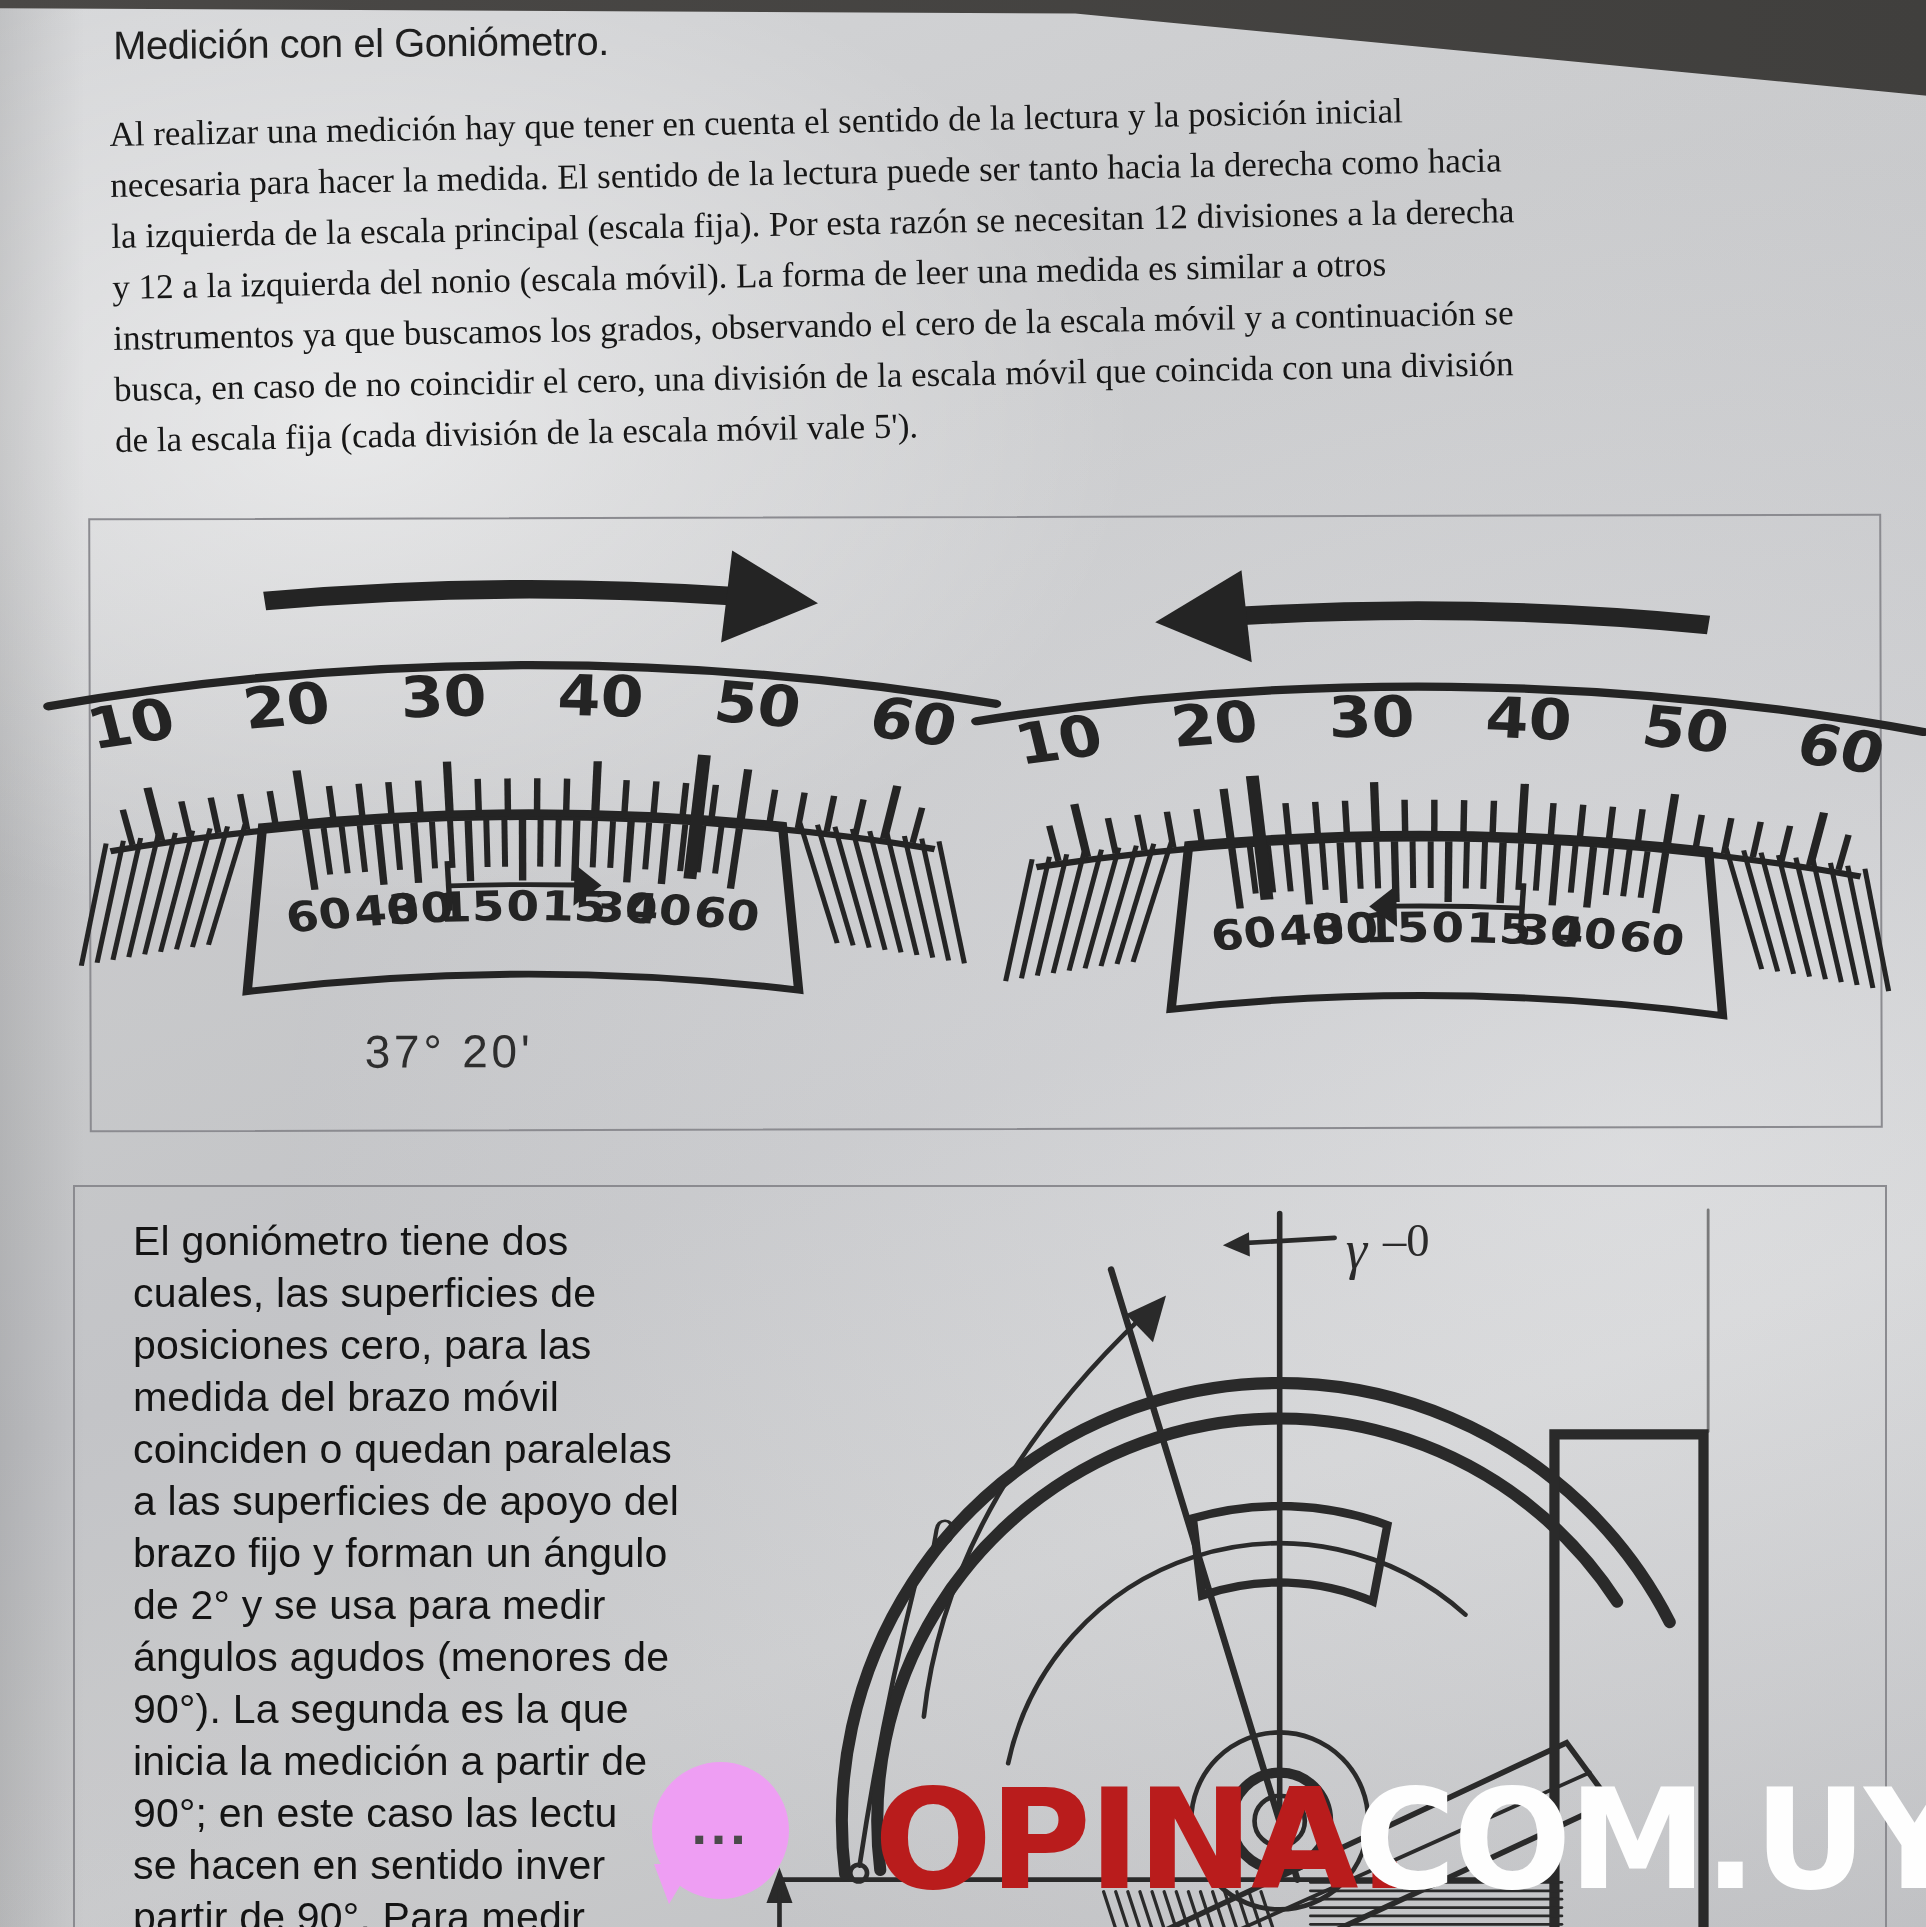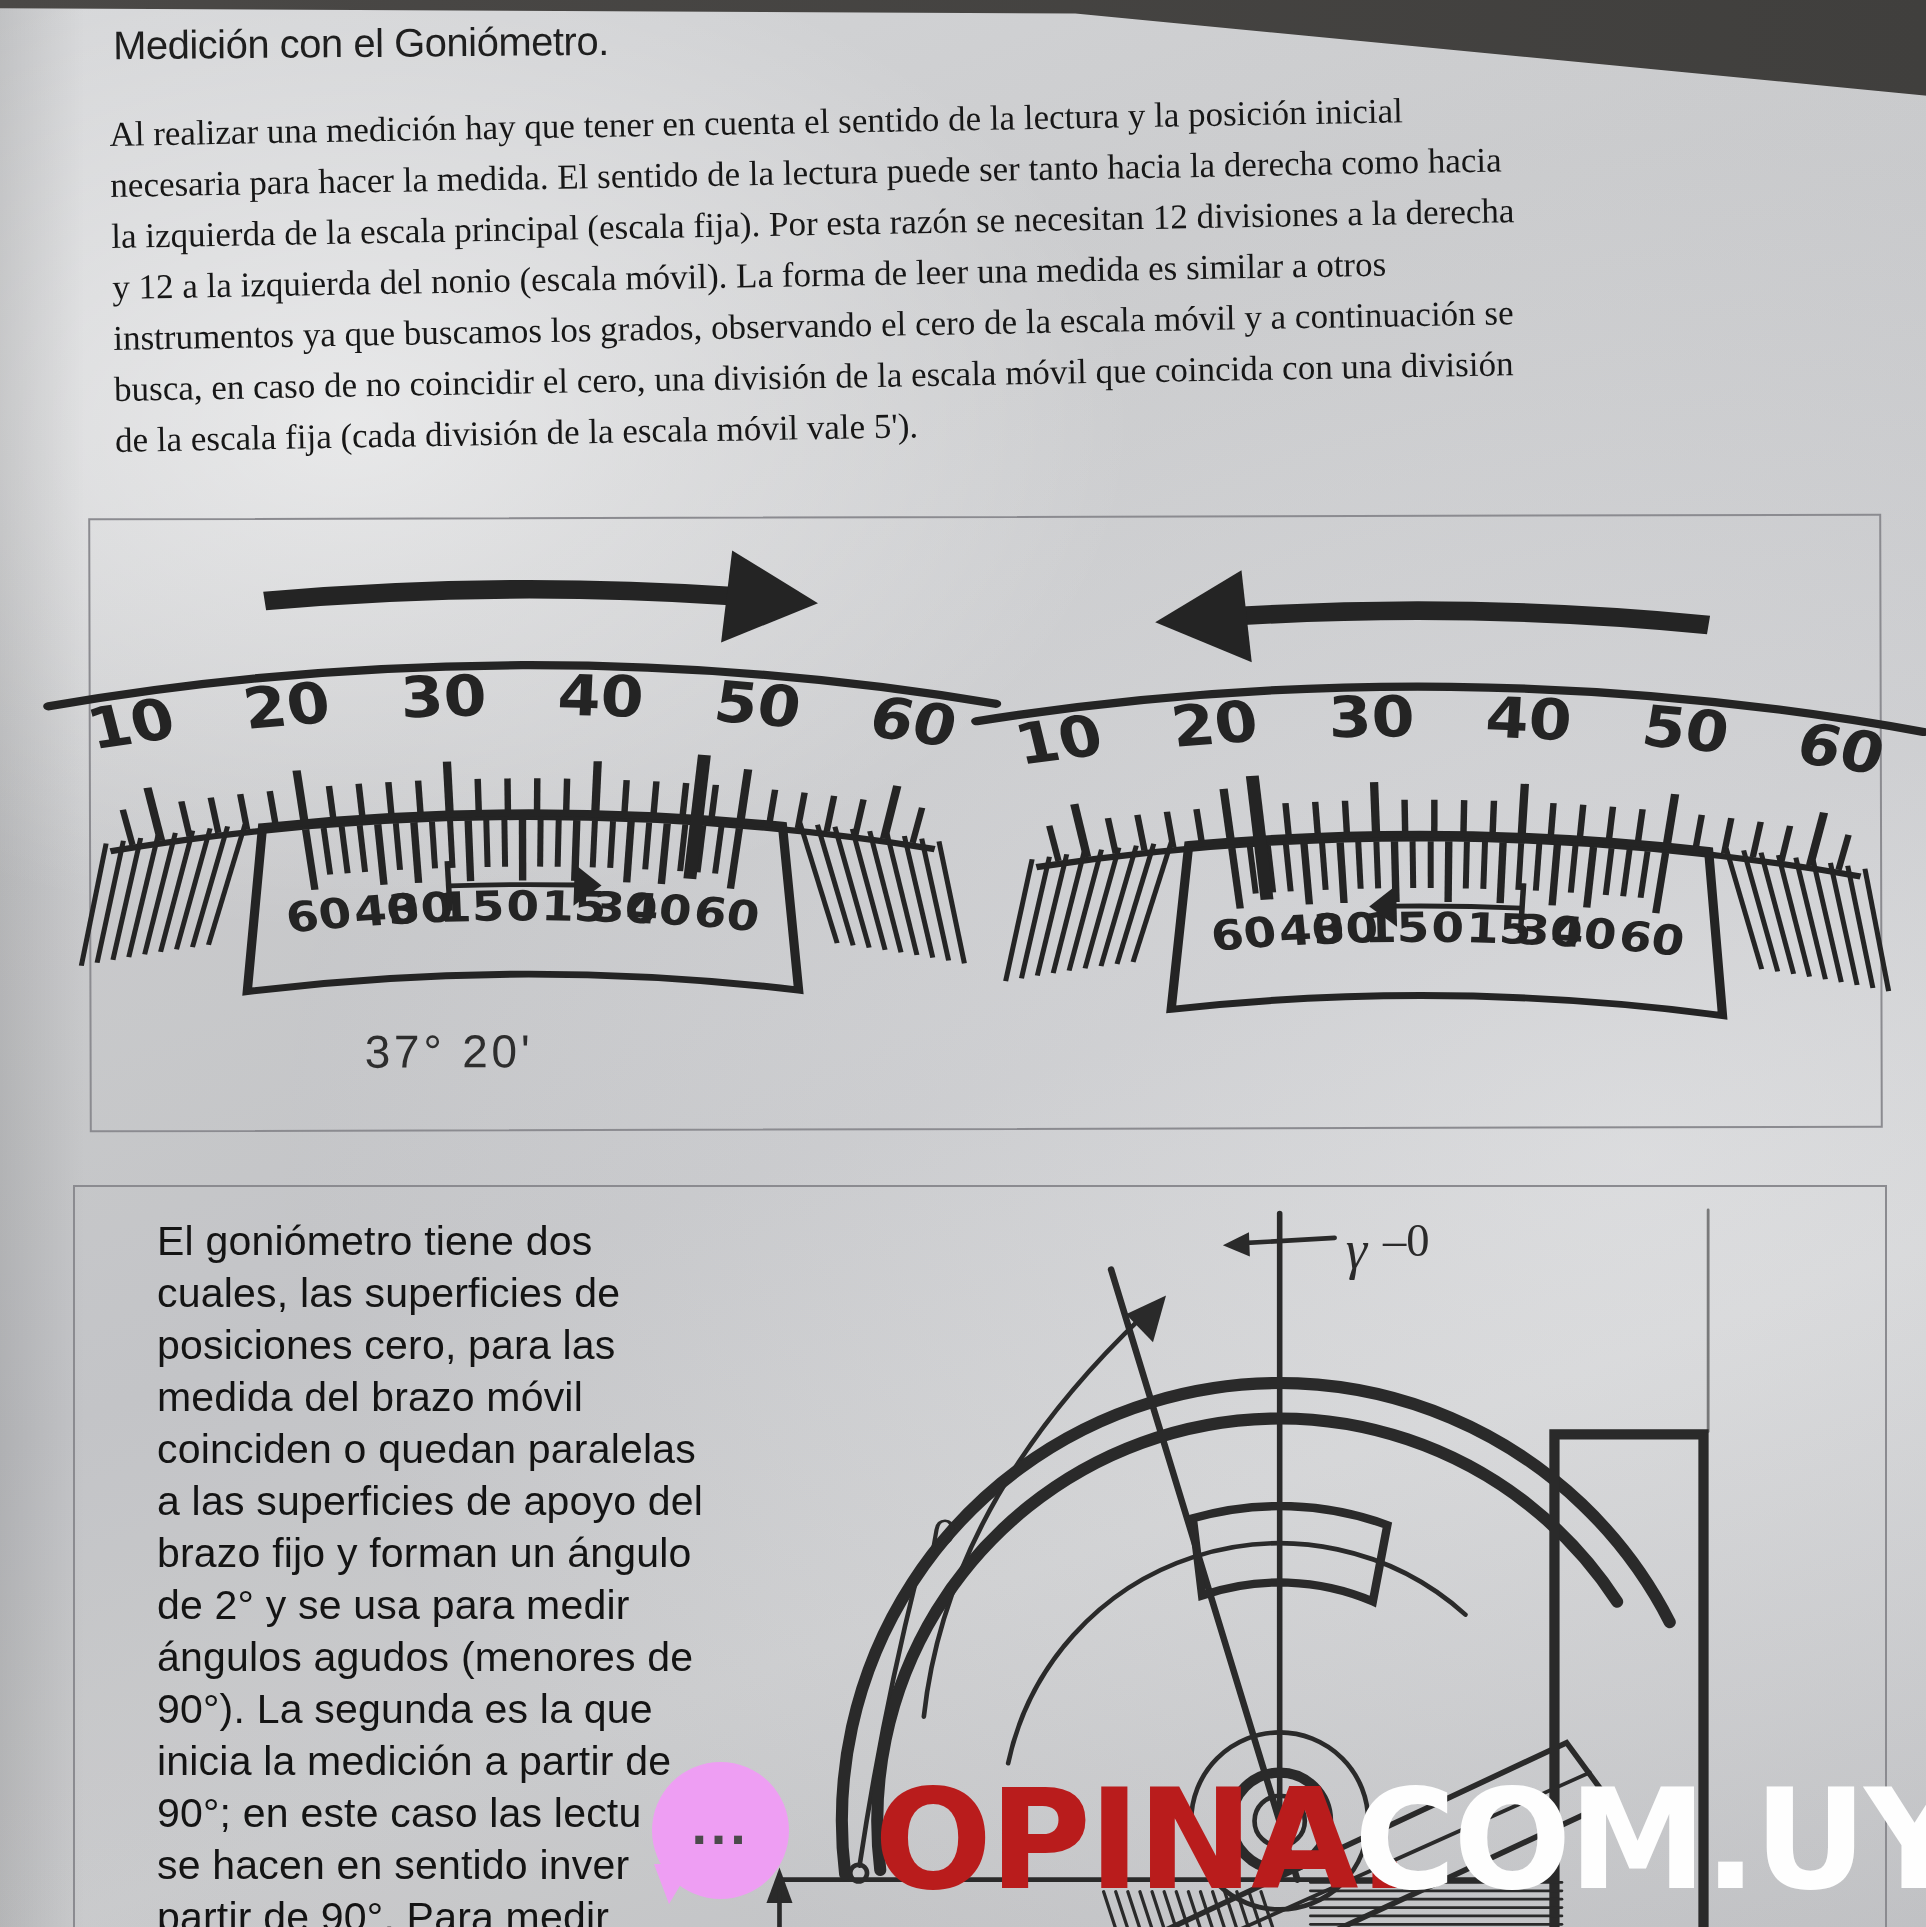--- a/index.html
+++ b/index.html
@@ -46,21 +46,21 @@
   .reading{
     position:absolute;width:301px;text-align:center;
     font-size:46px;color:#2e2e2e;letter-spacing:3.8px;white-space:nowrap;
   }
   #reading-left{left:207px;top:505px;}
   #reading-right{left:1003px;top:529px;}
   .fig2-text{
     position:absolute;left:58px;top:28px;
     font-size:41px;color:#141414;letter-spacing:0.2px;
   }
-  .fig2-text .tline{white-space:nowrap;line-height:52px;margin-left:24px;}
+  .fig2-text .tline{white-space:nowrap;line-height:52px;}
   #device-svg{position:absolute;left:586px;top:7.5px;width:1215px;height:829px;overflow:hidden;}
   .watermark{position:absolute;left:0;top:1751px;width:1927px;height:176px;z-index:50;}
   .wm-text{
     position:absolute;top:7.5px;font-weight:bold;font-size:139px;letter-spacing:-2.8px;
     font-family:"DejaVu Sans","Liberation Sans",sans-serif;white-space:nowrap;
   }
   #wm-pink{left:874px;}
   #wm-white{left:1354px;}
   .bubble{position:absolute;left:652px;top:11.3px;width:137px;height:137px;}
   .bubble .circle{position:absolute;inset:0;border-radius:50%;}

